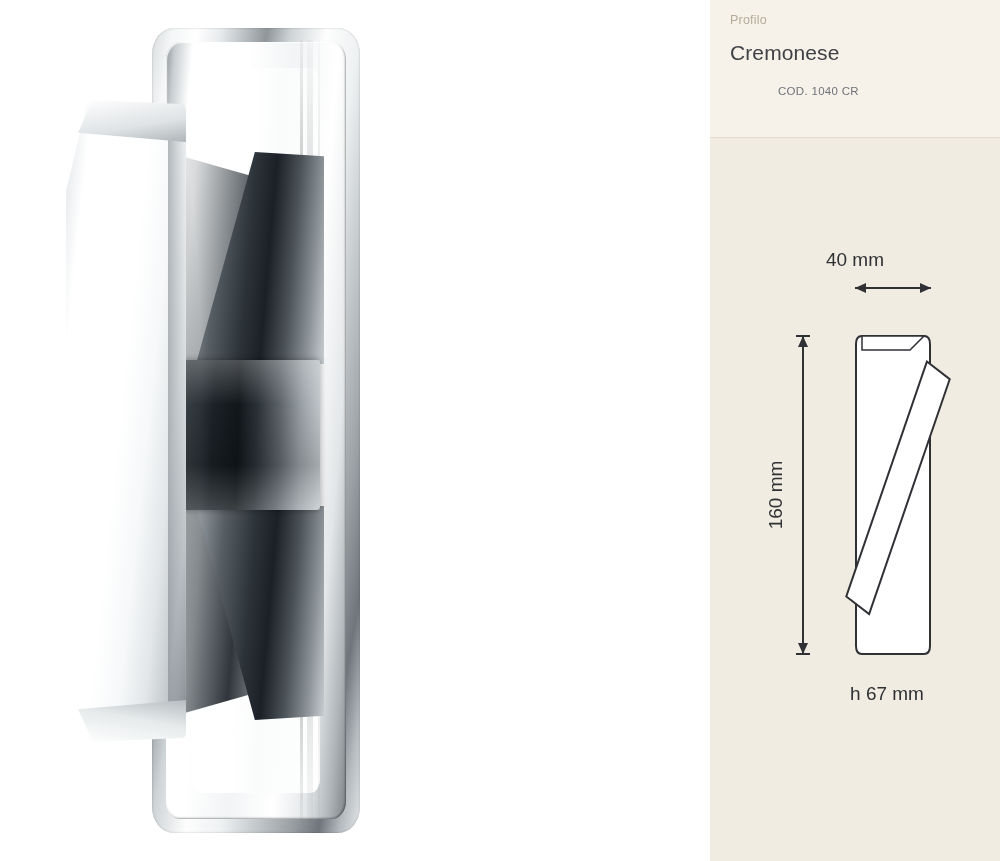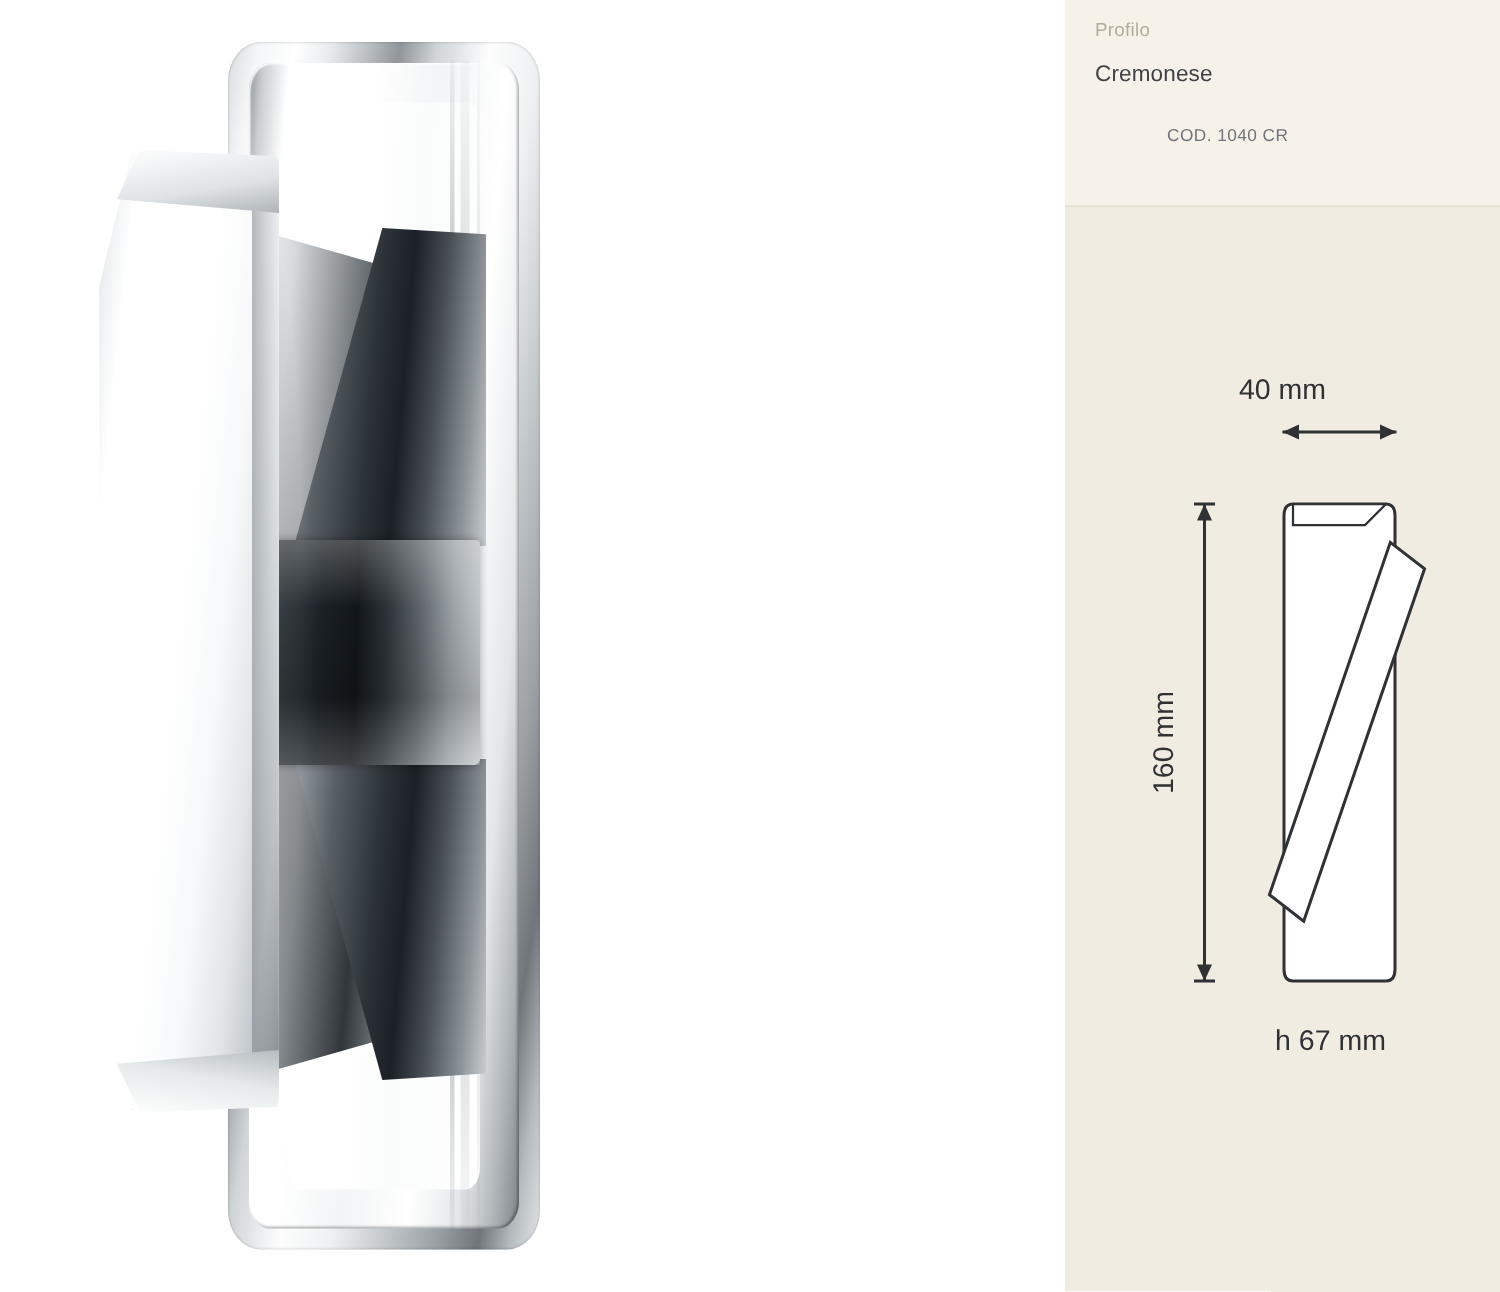--- a/index.html
+++ b/index.html
@@ -272,21 +272,21 @@
     left: 20px;
     top: 13px;
     font-size: 12.5px;
     color: #b4ab98;
     letter-spacing: 0.2px;
   }
   .title {
     position: absolute;
     left: 20px;
     top: 41px;
-    font-size: 15px;
+    font-size: 21px;
     color: #3f4146;
     letter-spacing: 0.1px;
   }
   .code {
     position: absolute;
     left: 20px;
     top: 85px;
     font-size: 11.5px;
     color: #6f7279;
     letter-spacing: 0.3px;

